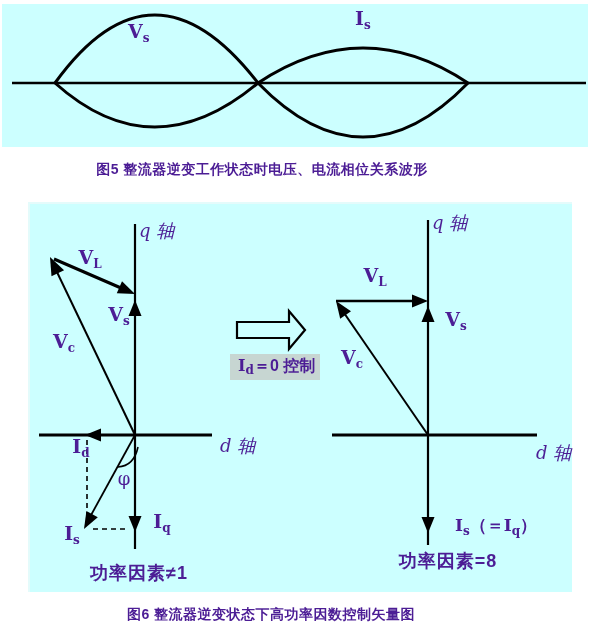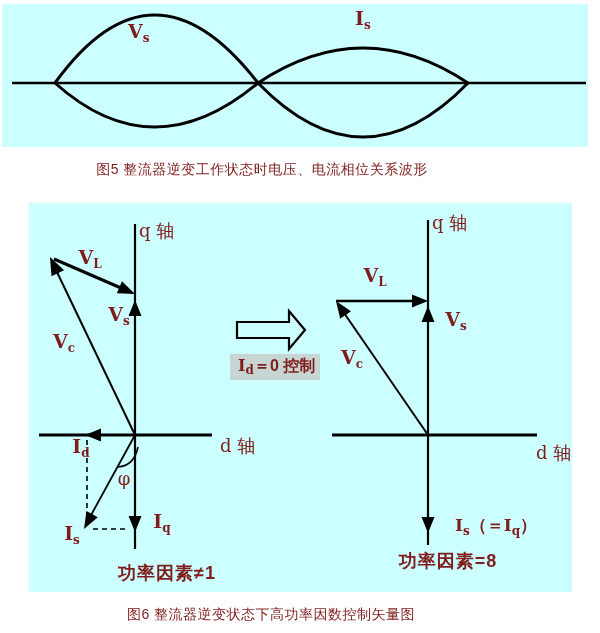--- a/index.html
+++ b/index.html
@@ -6,42 +6,42 @@
     --figure_bg: #ccffff;
     --control_tag_bg: #c7d6d2;
     --line: #000000;
     --edge: #e4fbfb;
   }
   * { box-sizing: border-box; }
   body { margin: 0; background: #ffffff; }
   .page {
     position: relative; width: 600px; height: 633px;
     background: #ffffff; overflow: hidden;
-    font-family: "Liberation Sans", sans-serif; color: #7f1d1d;
+    font-family: "Liberation Sans", sans-serif; color: #4c1d95;
   }
   .figbox { position: absolute; background: var(--figure_bg); }
   #fig5-box { left: 2px; top: 4px; width: 586px; height: 143px; }
   #fig6-box { left: 28px; top: 202px; width: 544px; height: 390px;
               border-top: 2px solid var(--edge); border-left: 2px solid var(--edge); }
   svg { position: absolute; left: 0; top: 0; }
   .stroke { stroke: var(--line); fill: none; }
   .head { fill: var(--line); stroke: none; }
   .hollow { fill: var(--figure_bg); stroke: var(--line); }
 
   .lbl { position: absolute; white-space: nowrap; line-height: 1; }
   .veclbl {
     font-family: "DejaVu Serif", "Liberation Serif", serif;
     font-weight: bold; font-size: 19px;
   }
   .veclbl .sub { font-size: 12px; vertical-align: -4px; font-weight: bold; }
   .center { transform: translate(-50%, -50%); }
-  .axislbl { font-size: 18px; font-family: "DejaVu Serif", serif; }
+  .axislbl { font-size: 18px; font-family: "DejaVu Serif", serif; font-style: italic; }
   .pflbl { font-size: 18px; font-weight: bold; letter-spacing: 1px; }
   .philbl { font-family: "DejaVu Serif", serif; font-size: 18px; }
-  .caption { position: absolute; font-size: 14px; text-align: center; letter-spacing: 0.5px; }
+  .caption { position: absolute; font-size: 14px; text-align: center; letter-spacing: 0.5px; font-weight: bold; }
   #caption5 { left: 0; top: 161px; width: 524px; }
   #caption6 { left: 0; top: 606px; width: 542px; }
   #control-tag {
     position: absolute; left: 200px; top: 150px;
     background: var(--control_tag_bg); padding: 2px 5px 3px 8px;
     font-size: 16px; font-weight: bold;
   }
   #control-tag .serif { font-family: "DejaVu Serif", serif; font-weight: bold; }
   .iseq { font-size: 17px; }
 </style>
@@ -106,21 +106,21 @@
 
     <span class="lbl axislbl" style="left:109px; top:18px;">q 轴</span>
     <span class="lbl axislbl" style="left:190px; top:233px;">d 轴</span>
     <span class="lbl veclbl center" style="left:60px; top:55px;"><span>V</span><span class="sub">L</span></span>
     <span class="lbl veclbl center" style="left:89px; top:112px;"><span>V</span><span class="sub">s</span></span>
     <span class="lbl veclbl center" style="left:34px; top:139px;"><span>V</span><span class="sub">c</span></span>
     <span class="lbl veclbl center" style="left:51px; top:244px;text-align:right;"><span>I</span><span class="sub">d</span></span>
     <span class="lbl philbl center" style="left:94px; top:275px;">φ</span>
     <span class="lbl veclbl center" style="left:42px; top:331px;"><span>I</span><span class="sub">s</span></span>
     <span class="lbl veclbl center" style="left:132px; top:319px;"><span>I</span><span class="sub">q</span></span>
-    <span class="lbl pflbl center" style="left:109px; top:369px;margin-left:28px;">功率因素≠1</span>
+    <span class="lbl pflbl center" style="left:109px; top:369px;">功率因素≠1</span>
 
     <div id="control-tag"><span class="serif">I</span><span class="serif sub" style="font-size:12px; vertical-align:-3px;">d</span><span>＝0 控制</span></div>
 
     <span class="lbl axislbl" style="left:402px; top:10px;">q 轴</span>
     <span class="lbl axislbl" style="left:506px; top:240px;">d 轴</span>
     <span class="lbl veclbl center" style="left:345px; top:73px;"><span>V</span><span class="sub">L</span></span>
     <span class="lbl veclbl center" style="left:426px; top:117px;"><span>V</span><span class="sub">s</span></span>
     <span class="lbl veclbl center" style="left:322px; top:155px;"><span>V</span><span class="sub">c</span></span>
     <span class="lbl veclbl iseq" style="left:425px; top:313px;"><span>I</span><span class="sub">s</span><span>（＝I</span><span class="sub">q</span><span>）</span></span>
     <span class="lbl pflbl center" style="left:418px; top:357px;">功率因素=8</span>

